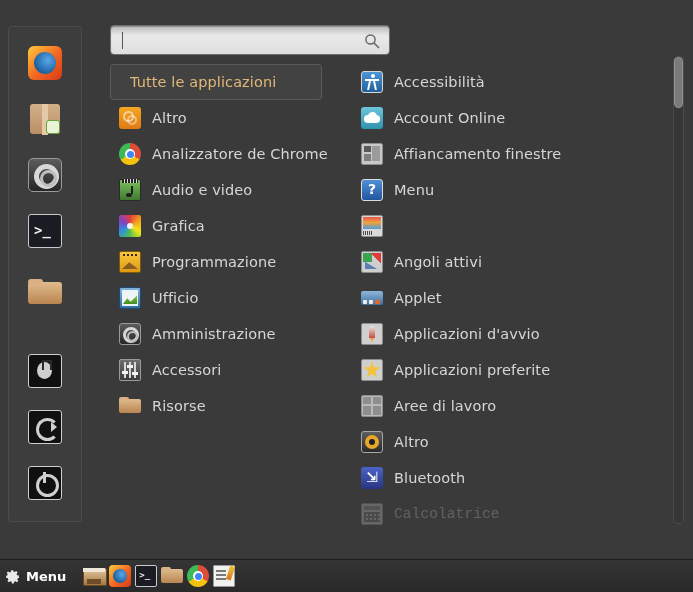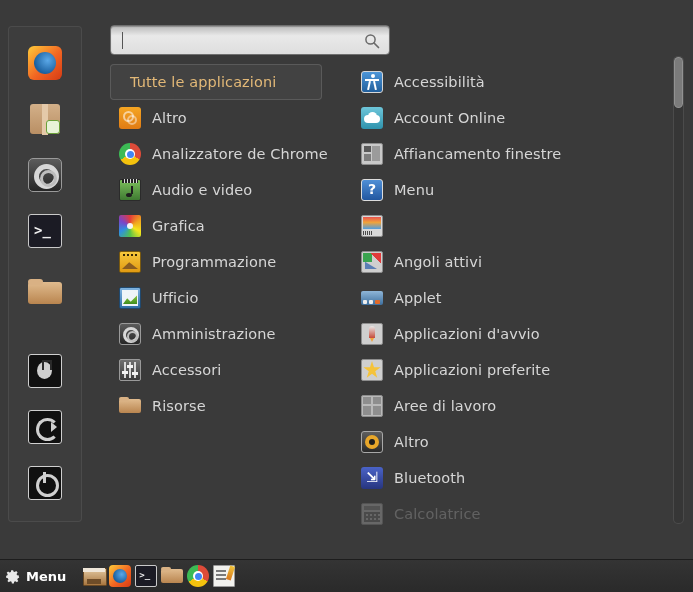--- a/index.html
+++ b/index.html
@@ -61,21 +61,21 @@
     border:1px solid transparent;border-radius:4px;
   }
   .row .lbl{
     font-size:14.5px;color:#d6d6d6;letter-spacing:.1px;white-space:nowrap;
   }
   .row.selected{
     background:rgba(255,255,255,.045);
     border-color:rgba(255,255,255,.13);
   }
   .row.selected .lbl{color:#e2b877;}
-  .row.faded{opacity:.30;}
+  .row.faded{opacity:.30;font-family:Liberation Mono, monospace;}
   .row.faded .lbl{color:#bdbdbd;}
 
   
   #scroll-track{
     position:absolute;right:9px;top:56px;width:9px;height:466px;
     border:1px solid rgba(255,255,255,.10);border-radius:5px;
     background:rgba(0,0,0,.06);
   }
   #scroll-thumb{
     position:absolute;left:0;top:0;width:9px;height:51px;

